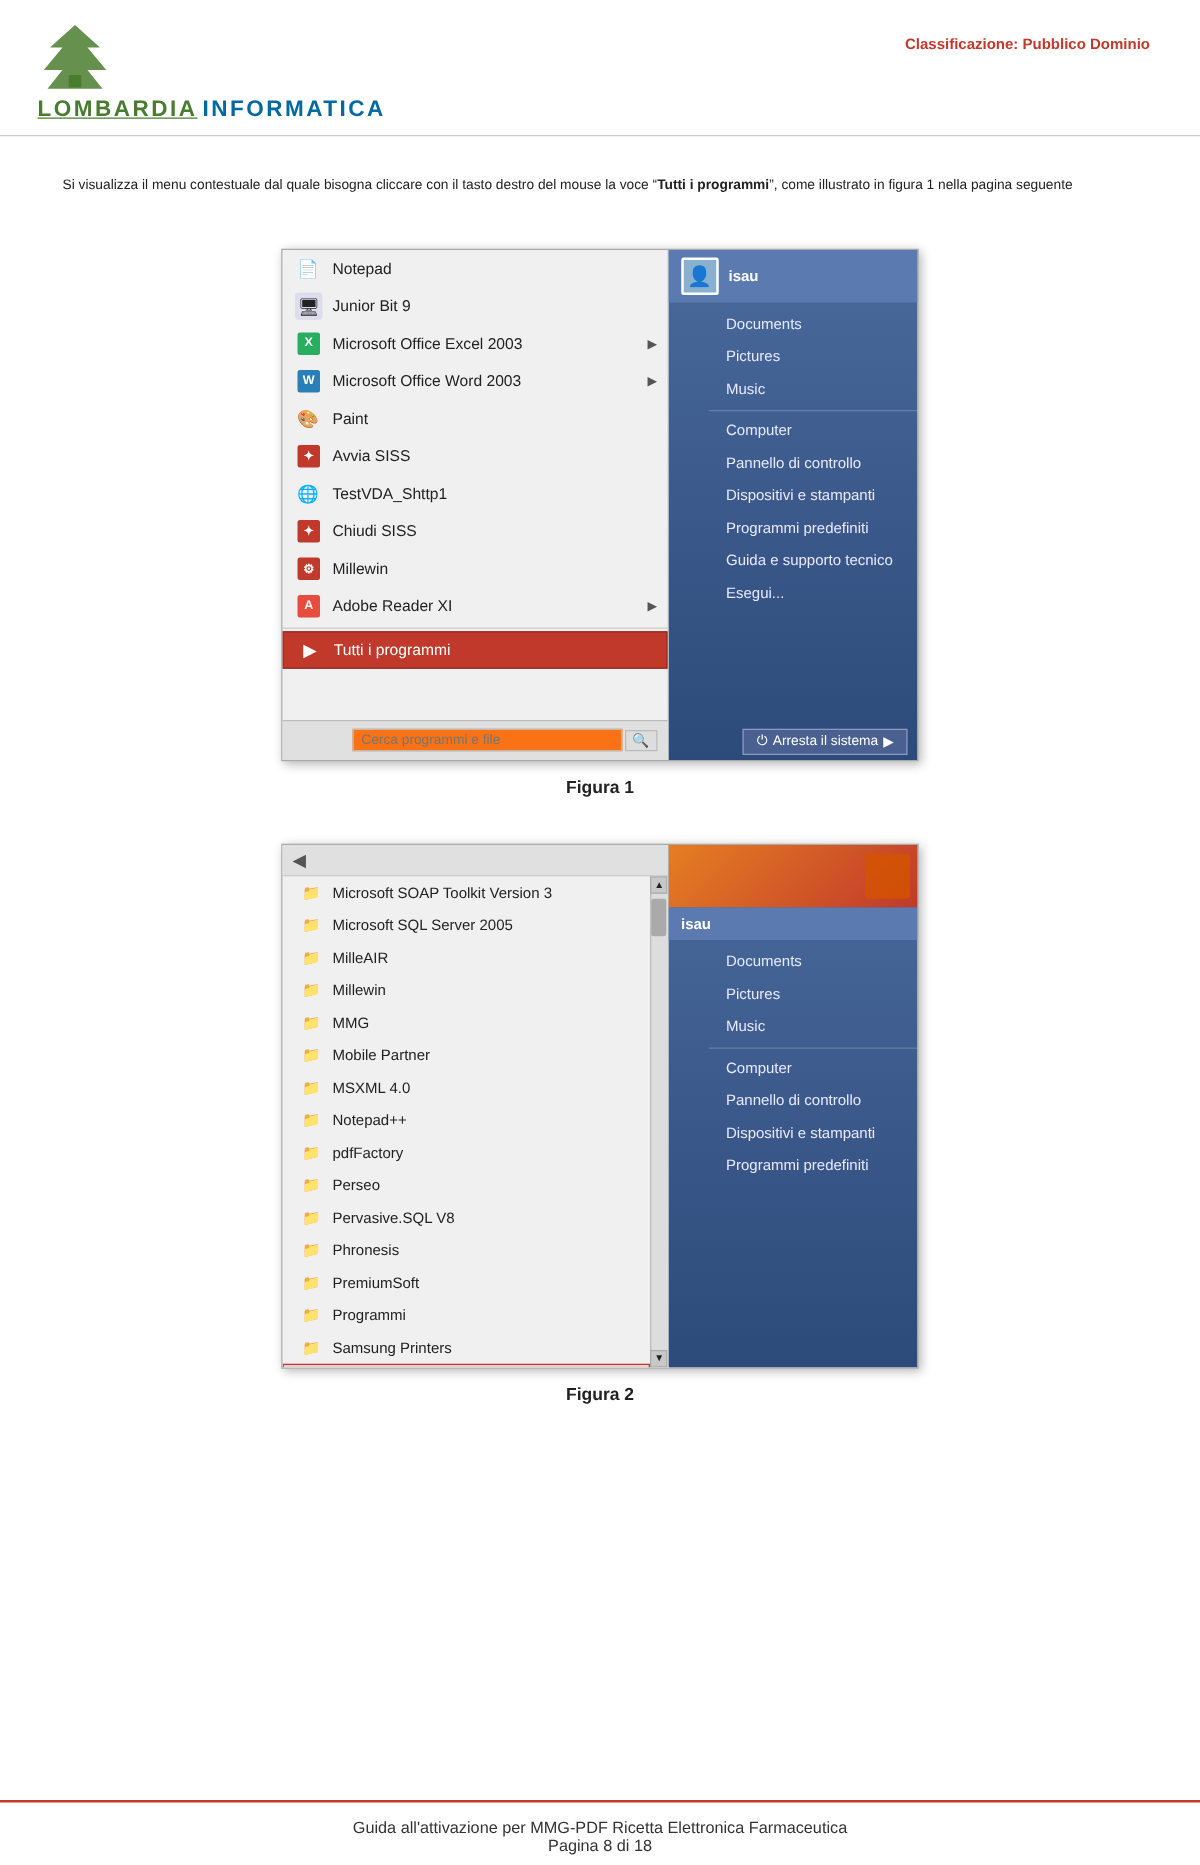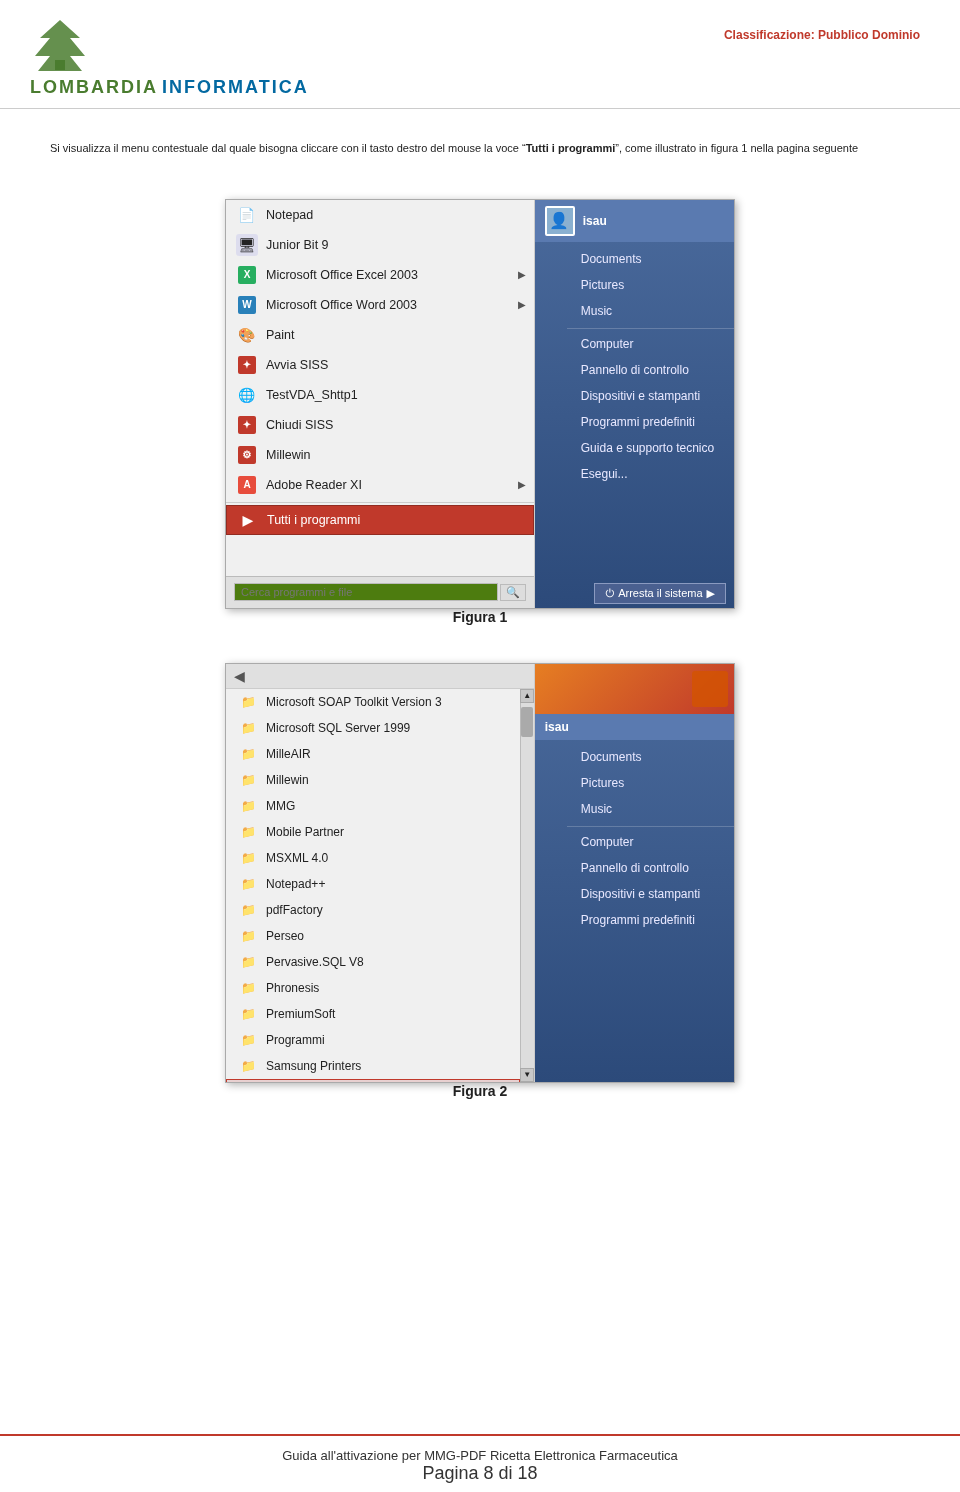--- a/index.html
+++ b/index.html
@@ -61,20 +61,21 @@
       display: flex;
       flex-direction: column;
       align-items: center;
       margin: 10px auto 20px auto;
     }
 
     .figure-caption {
       font-size: 14px;
       font-weight: bold;
       text-align: right;
+      margin-top: 12px;
       margin-bottom: 18px;
     }
 
     .description-text {
       font-size: 15px;
       line-height: 1.7;
       margin-bottom: 24px;
       color: #222;
     }
 
@@ -143,21 +144,22 @@
       background: #e0e0e0;
       border-top: 1px solid #bbb;
       margin-top: auto;
       height: 32px;
     }
     .menu-search-bar input {
       flex: 1;
       border: 1px solid #bbb;
       padding: 2px 6px;
       font-size: 11px;
-      background: #4d7c0f;
+      background: #f97316;
+      margin-left: 48px;
     }
     .menu-search-bar .search-btn {
       background: #ddd;
       border: 1px solid #bbb;
       padding: 1px 5px;
       margin-left: 2px;
       font-size: 11px;
       cursor: pointer;
     }
 
@@ -324,21 +326,21 @@
       right: 0;
       border-top: 2px solid #c0392b;
       padding: 12px 0 8px 0;
       text-align: center;
     }
     .footer-text {
       font-size: 13px;
       color: #333;
     }
     .footer-page {
-      font-size: 18px;
+      font-size: 13px;
       color: #333;
       text-align: center;
     }
 
     
     .icon-notepad { color: #4a90d9; }
     .icon-paint { color: #e67e22; }
 
     
     .box-icon {
@@ -368,21 +370,21 @@
   <div class="logo-area">
 
     <svg class="logo-icon" viewBox="0 0 60 55">
 
       <rect x="0" y="0" width="60" height="55" fill="white"></rect>
 
       <polygon points="30,2 10,20 20,20 5,38 20,38 8,53 52,53 40,38 55,38 40,20 50,20" fill="#4a7c2f" opacity="0.85"></polygon>
       <rect x="25" y="42" width="10" height="10" fill="#4a7c2f"></rect>
     </svg>
     <div style="display:flex; align-items:baseline; gap:4px;">
-      <span style="color:#4a7c2f; font-size:18px; font-weight:bold; letter-spacing:2px;">LOMBARDIA</span>
+      <span style="color:#4a7c2f; font-size:18px; font-weight:bold; letter-spacing:2px;text-decoration:underline;">LOMBARDIA</span>
       <span style="color:#0369a1; font-size:18px; font-weight:bold; letter-spacing:2px;">INFORMATICA</span>
     </div>
   </div>
   <div class="classification">
     <span>Classificazione:</span>
     <span style="color:#c0392b; font-weight:bold;">Pubblico Dominio</span>
   </div>
 </div>
 
 <div class="content">
@@ -500,21 +502,21 @@
           <span style="font-size:14px;">◀</span>
         </div>
         <div style="display:flex; flex:1; overflow:hidden;">
           <div class="programs-list">
             <div class="prog-item">
               <span class="prog-icon folder-icon">📁</span>
               <span>Microsoft SOAP Toolkit Version 3</span>
             </div>
             <div class="prog-item">
               <span class="prog-icon folder-icon">📁</span>
-              <span>Microsoft SQL Server 1999</span>
+              <span>Microsoft SQL Server 2005</span>
             </div>
             <div class="prog-item">
               <span class="prog-icon folder-icon">📁</span>
               <span>MilleAIR</span>
             </div>
             <div class="prog-item">
               <span class="prog-icon folder-icon">📁</span>
               <span>Millewin</span>
             </div>
             <div class="prog-item">

